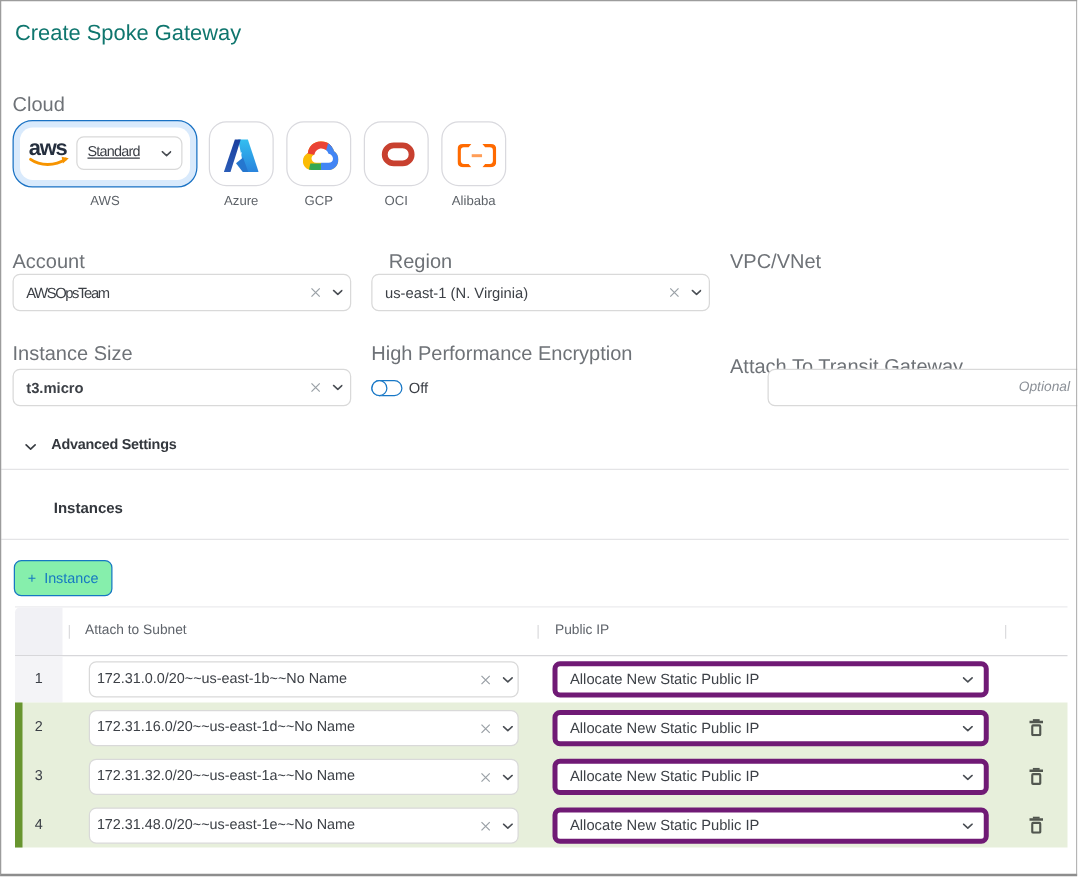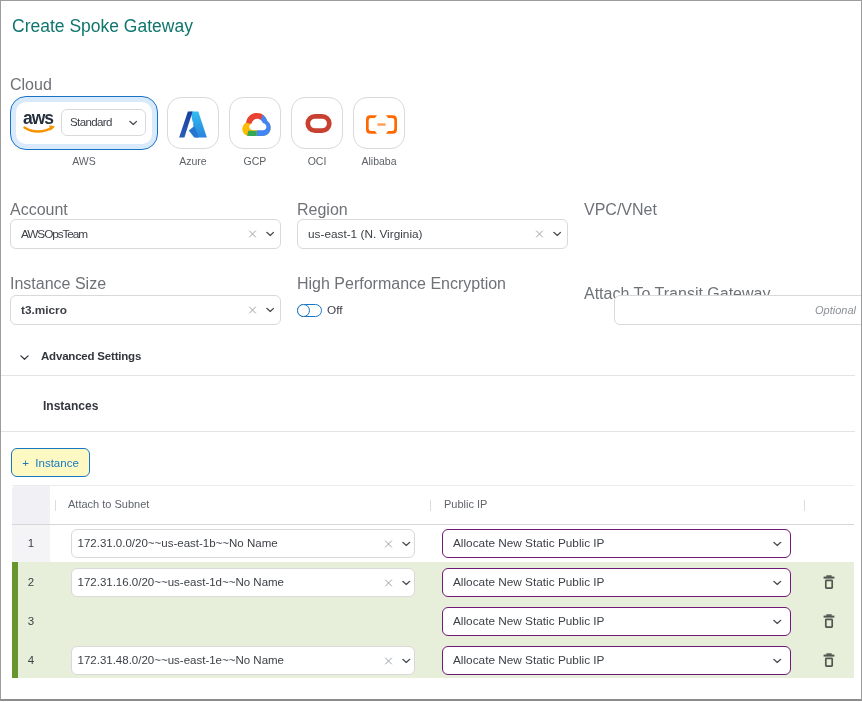--- a/index.html
+++ b/index.html
@@ -12,46 +12,46 @@
   .title { left:12px; top:16px; font-size:17.5px; color:#0f766e; letter-spacing:0px; }
   .lbl { font-size:16px; color:#6e7277; }
   .card { position:absolute; top:97px; width:52px; height:52px; background:#fff;
           border:1px solid #d9d9de; border-radius:14px; display:flex; align-items:center; justify-content:center; }
   .cardlbl { position:absolute; top:155px; font-size:10.5px; color:#5d6268; text-align:center; }
   .awscard { position:absolute; left:10px; top:96px; width:148px; height:54px;
              border:1.5px solid #1a72c4; border-radius:16px; background:#d9eafc; padding:5px; }
   .awsinner { width:100%; height:100%; background:#fff; border-radius:10px; position:relative; }
   .stdsel { position:absolute; left:45px; top:7px; width:85px; height:27px; background:#fff;
             border:1px solid #d9d9d9; border-radius:6px; }
-  .stdsel span { position:absolute; left:8px; top:48%; transform:translateY(-50%); font-size:11.5px; color:#3b3f46; letter-spacing:-0.6px; }
+  .stdsel span { position:absolute; left:8px; top:48%; transform:translateY(-50%); font-size:11.5px; color:#3b3f46; letter-spacing:-0.6px;text-decoration:underline; }
   .sel { position:absolute; width:271px; height:30px; background:#fff; border:1px solid #d9d9d9; border-radius:6px; }
   .sel .txt { position:absolute; left:10px; top:50%; transform:translateY(-50%); font-size:11.8px; color:#3d4147; white-space:nowrap; }
   .icx { position:absolute; right:23px; top:50%; transform:translateY(-50%); }
   .rsel .icx { right:21.5px; }
   .icch { position:absolute; right:6px; top:50%; transform:translateY(-50%); }
   .rsel .icch { right:3.5px; } .rsel2 .icch { right:8.5px; } .stdsel .icch { right:8px; }
   .opt { position:absolute; right:28px; top:50%; transform:translateY(-50%); font-size:11px; font-style:italic; color:#8b9097; }
   .hdiv { position:absolute; left:1px; height:1px; background:#e4e4e6; }
   .secttl { font-size:11.5px; font-weight:bold; color:#33373d; }
   .btn { position:absolute; left:11px; top:448px; width:79px; height:29px; border:1.5px solid #1678c2;
-         border-radius:6px; color:#1678c2; font-size:11.5px; display:flex; align-items:center; justify-content:center; background:#fef9c3; }
+         border-radius:6px; color:#1678c2; font-size:11.5px; display:flex; align-items:center; justify-content:center; background:#86efac; }
   .toggle { position:absolute; left:297px; top:304px; width:25px; height:13px; border:1.5px solid #1777c6; border-radius:7px; background:#fff; }
   .knob { position:absolute; left:-1.5px; top:-1.5px; width:13px; height:13px; border:1.5px solid #1777c6; border-radius:50%; background:#fff; }
   
   .th-numcell { position:absolute; left:12px; top:486px; width:38px; height:38px; background:#f1f1f5; border-radius:4px 0 0 0; }
   .th-top { position:absolute; left:12px; top:485px; width:842px; height:1px; background:#ececee; }
   .th-bot { position:absolute; left:12px; top:524px; width:842px; height:1px; background:#d7d7da; }
   .th-txt { position:absolute; top:498px; font-size:11px; color:#5f646b; }
   .th-tick { position:absolute; top:500px; width:1px; height:11px; background:#dcdcde; }
   .row1-numcell { position:absolute; left:12px; top:525px; width:38px; height:37px; background:#f4f4f7; }
   .greenblock { position:absolute; left:12px; top:562px; width:842px; height:116px; background:#e7efdb; }
   .greenstripe { position:absolute; left:12px; top:562px; width:6px; height:116px; background:#68952f; }
   .rownum { position:absolute; width:38px; text-align:center; font-size:11.5px; color:#3b3f46; }
   .rsel { position:absolute; left:71px; width:344px; height:29px; background:#fff; border:1px solid #d9d9d9; border-radius:6px;padding-left:44px; }
-  .rsel2 { position:absolute; left:442px; width:349px; height:29px; background:#fff; border:1px solid #701a75; border-radius:6px; }
+  .rsel2 { position:absolute; left:442px; width:349px; height:29px; background:#fff; border:4px solid #701a75; border-radius:6px; }
   .rsel .txt { position:absolute; left:5.5px; top:47%; transform:translateY(-50%); font-size:11.5px; color:#3d4147; white-space:nowrap; }
   .rsel2 .txt { position:absolute; left:10px; top:47%; transform:translateY(-50%); font-size:11.8px; color:#3d4147; white-space:nowrap; }
   .trash { position:absolute; left:823px; }
 </style>
 </head>
 <body>
 <div class="page">
   <div class="abs title">Create Spoke Gateway</div>
   <div class="abs lbl" style="left:10px; top:76px;">Cloud</div>
 
@@ -121,21 +121,21 @@
     </svg>
   </div>
 
   <div class="cardlbl" style="left:10px; width:148px;">AWS</div>
   <div class="cardlbl" style="left:167px; width:52px;">Azure</div>
   <div class="cardlbl" style="left:229px; width:52px;">GCP</div>
   <div class="cardlbl" style="left:291px; width:52px;">OCI</div>
   <div class="cardlbl" style="left:353px; width:52px;">Alibaba</div>
 
   <div class="abs lbl" style="left:10px; top:200.5px;">Account</div>
-  <div class="abs lbl" style="left:297px; top:200.5px;">Region</div>
+  <div class="abs lbl" style="left:311px; top:200.5px;">Region</div>
   <div class="abs lbl" style="left:584px; top:200.5px;">VPC/VNet</div>
 
   <div class="sel" style="left:10px; top:219px;">
       <span class="txt" style="letter-spacing:-1.1px;">AWSOpsTeam</span>
     <svg class="icx" width="9" height="9" viewBox="0 0 9 9">
         <path d="M1.2,1.2 L7.8,7.8 M7.8,1.2 L1.2,7.8" stroke="#9ba1a7" stroke-width="1.0"></path>
       </svg>
     <svg class="icch" width="8.5" height="5" viewBox="0 0 8.5 5">
         <path d="M0.8,0.8 L4.25,4.0 L7.7,0.8" fill="none" stroke="#4a4e54" stroke-width="1.25" stroke-linecap="round" stroke-linejoin="round"></path>
       </svg>
@@ -231,20 +231,29 @@
         <path d="M0.8,0.8 L4.25,4.0 L7.7,0.8" fill="none" stroke="#4a4e54" stroke-width="1.25" stroke-linecap="round" stroke-linejoin="round"></path>
       </svg>
   </div>
   <svg class="trash" style="top:575px;" width="12" height="14" viewBox="0 0 12 14">
       <rect x="3.3" y="0.3" width="5.4" height="1.6" fill="#51564f"></rect>
       <rect x="0.6" y="1.6" width="10.8" height="2.0" fill="#51564f"></rect>
       <rect x="2.8" y="5.3" width="6.4" height="7.8" rx="0.6" fill="none" stroke="#51564f" stroke-width="1.7"></rect>
     </svg>
 
   <div class="rownum" style="left:12px; top:615px;">3</div>
+  <div class="rsel" style="top:607px;">
+      <span class="txt">172.31.32.0/20~~us-east-1a~~No Name</span>
+    <svg class="icx" width="9" height="9" viewBox="0 0 9 9">
+        <path d="M1.2,1.2 L7.8,7.8 M7.8,1.2 L1.2,7.8" stroke="#9ba1a7" stroke-width="1.0"></path>
+      </svg>
+    <svg class="icch" width="8.5" height="5" viewBox="0 0 8.5 5">
+        <path d="M0.8,0.8 L4.25,4.0 L7.7,0.8" fill="none" stroke="#4a4e54" stroke-width="1.25" stroke-linecap="round" stroke-linejoin="round"></path>
+      </svg>
+  </div>
   <div class="rsel2" style="top:607px;">
       <span class="txt">Allocate New Static Public IP</span>
     <svg class="icch" width="8.5" height="5" viewBox="0 0 8.5 5">
         <path d="M0.8,0.8 L4.25,4.0 L7.7,0.8" fill="none" stroke="#4a4e54" stroke-width="1.25" stroke-linecap="round" stroke-linejoin="round"></path>
       </svg>
   </div>
   <svg class="trash" style="top:614px;" width="12" height="14" viewBox="0 0 12 14">
       <rect x="3.3" y="0.3" width="5.4" height="1.6" fill="#51564f"></rect>
       <rect x="0.6" y="1.6" width="10.8" height="2.0" fill="#51564f"></rect>
       <rect x="2.8" y="5.3" width="6.4" height="7.8" rx="0.6" fill="none" stroke="#51564f" stroke-width="1.7"></rect>

